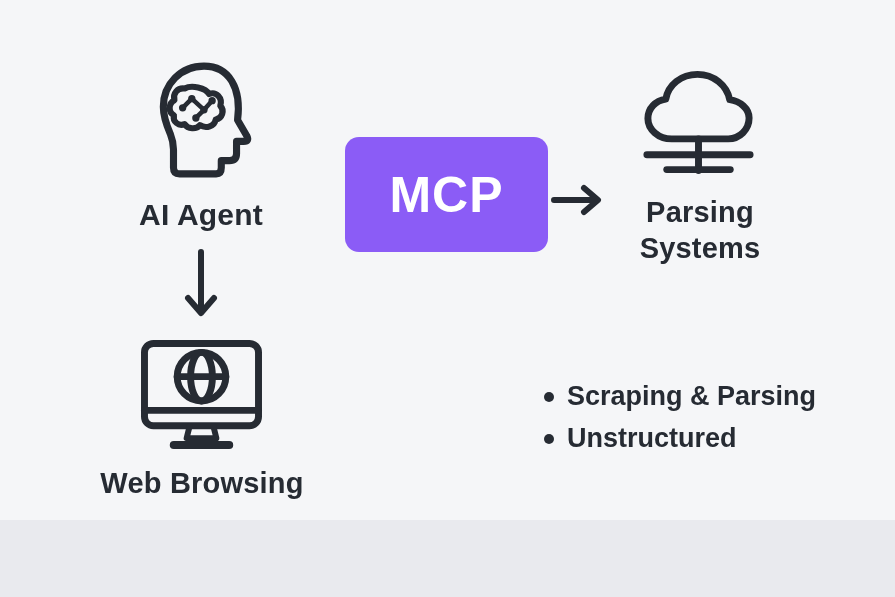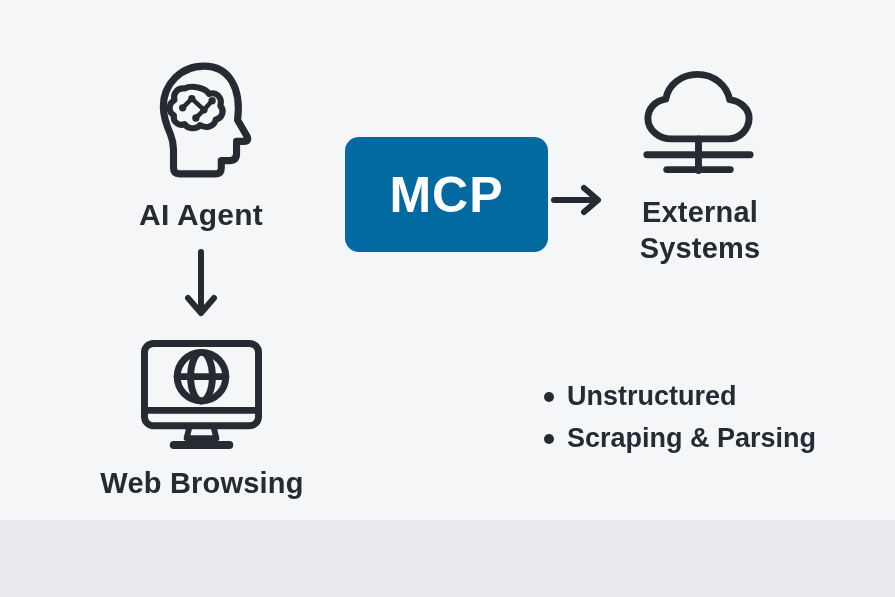--- a/index.html
+++ b/index.html
@@ -25,21 +25,21 @@
     letter-spacing: 0.2px;
   }
   #ai-agent-label    { left: 91px;  top: 196px; width: 220px; }
   #web-browsing-label{ left: 42px;  top: 465px; width: 320px; font-size: 29px; }
   #external-label    { left: 610px; top: 194px; width: 180px; font-size: 29px; }
 
   .mcp-box {
     position: absolute;
     left: 345px; top: 137px;
     width: 203px; height: 115px;
-    background: #0369a1;
+    background: #8b5cf6;
     border-radius: 14px;
     display: flex;
     align-items: center;
     justify-content: center;
   }
   .mcp-text {
     color: #ffffff;
     font-weight: bold;
     font-size: 50px;
     letter-spacing: 1px;
@@ -136,26 +136,26 @@
   <div class="icon" id="external-icon">
     <svg viewBox="0 0 126 114" fill="none" stroke="#262b33" stroke-width="7" stroke-linecap="round" stroke-linejoin="round">
       <path d="M93 74 L36 74 C22.5 74 12 64.5 12 53.5 C12 43.5 19.5 35.5 30 34
                C32.5 19.5 45.5 9 62 9 C78.5 9 91.5 20 94.5 34.5
                C105 36 114 43.5 114 53 C114 64.5 104.5 74 93 74 Z"></path>
       <line x1="63" y1="74" x2="63" y2="106"></line>
       <line x1="11" y1="90" x2="115" y2="90"></line>
       <line x1="31" y1="105" x2="95" y2="105"></line>
     </svg>
   </div>
-  <div class="node-label" id="external-label">External Systems</div>
+  <div class="node-label" id="external-label">Parsing Systems</div>
 
   <ul class="bullets">
     <li>
       <span class="bullet-dot"></span>
-      <span>Unstructured</span>
+      <span>Scraping &amp; Parsing</span>
     </li>
     <li>
       <span class="bullet-dot"></span>
-      <span>Scraping &amp; Parsing</span>
+      <span>Unstructured</span>
     </li>
   </ul>
 
 </div>
 
 </body></html>

